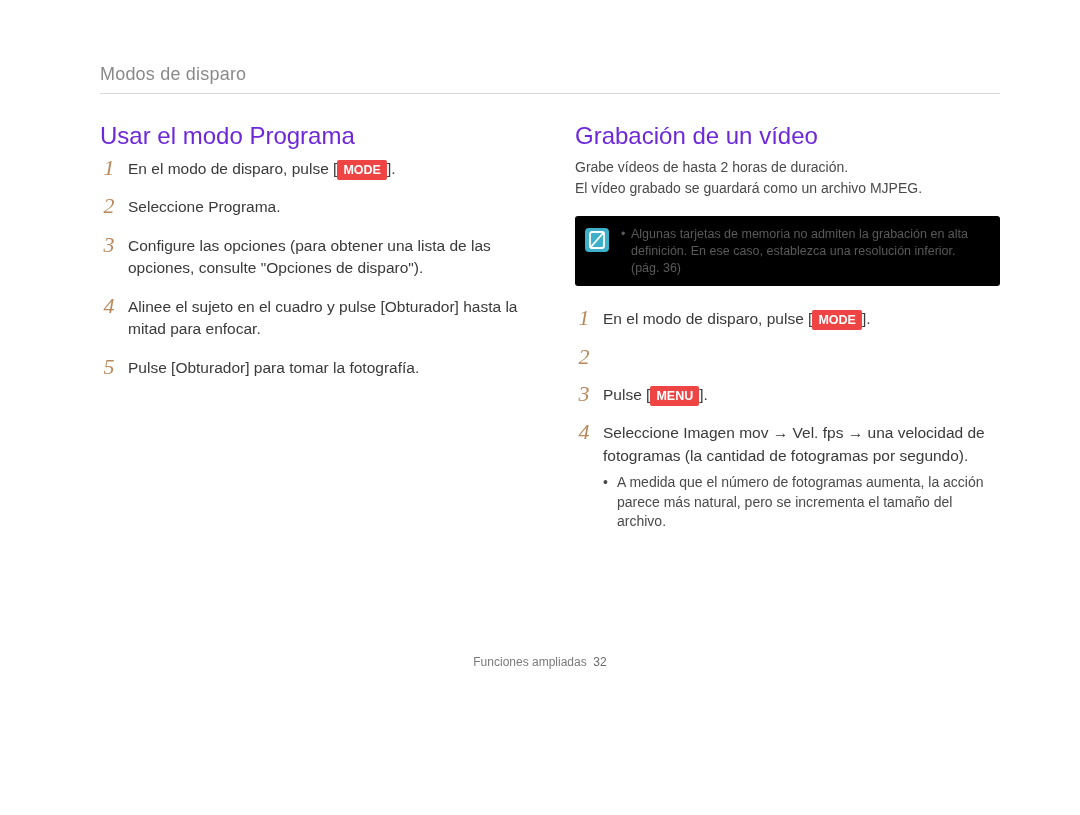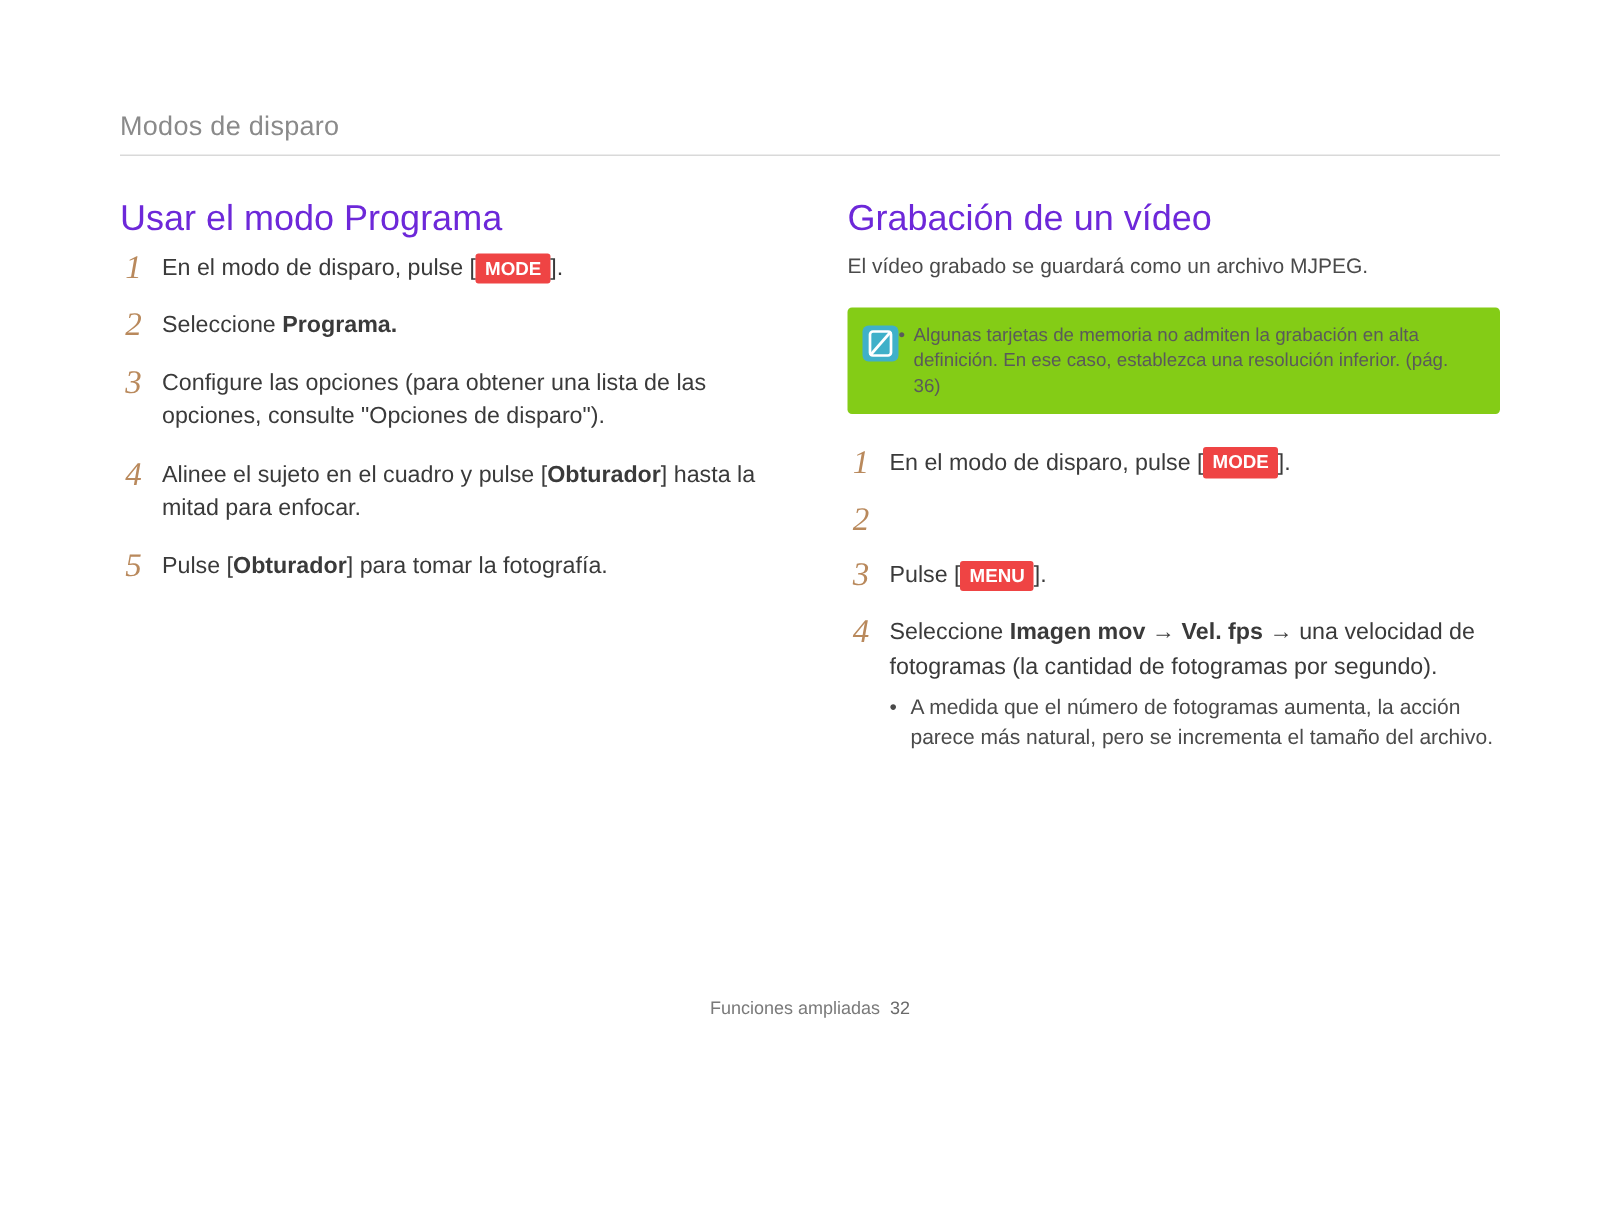--- a/index.html
+++ b/index.html
@@ -1,22 +1,21 @@
 <!DOCTYPE html>
 <html><head>
 <meta charset="utf-8">
 <style>
   * { box-sizing: border-box; margin: 0; padding: 0; }
   html, body { width: 1080px; height: 815px; background: #fff; font-family: Arial, Helvetica, sans-serif; color: #3a3a3a; }
   .page {
     width: 1080px;
     height: 714px;
-    padding: 64px 80px 40px 80px;
-    position: relative;
-    margin-top: 10px;
+    padding: 64px 80px 40px 100px;
+    position: relative;
   }
   .breadcrumb {
     font-size: 18px;
     font-weight: 300;
     color: #8a8a8a;
     letter-spacing: 0.2px;
     border-bottom: 1px solid #d9d9d9;
     padding-bottom: 8px;
     margin-bottom: 28px;
   }
@@ -60,21 +59,21 @@
     width: 18px;
     flex: 0 0 18px;
     text-align: center;
     margin-top: -1px;
   }
   .step-body {
     font-size: 15.5px;
     line-height: 1.45;
     color: #3a3a3a;
   }
-  .step-body .bold { font-weight: 700; }
+  .step-body .bold { font-weight: 400; }
   .step-body .btn {
     display: inline-block;
     vertical-align: baseline;
   }
   .btn-box {
     background: #ef4444;
     color: #fff;
     font-size: 12.5px;
     font-weight: 700;
     padding: 2px 6px;
@@ -97,21 +96,22 @@
   }
   .sub-bullets > li::before {
     content: "•";
     position: absolute;
     left: 0;
     top: 0;
   }
   .note-box {
     display: flex;
     align-items: flex-start;
-    background: #84cc16;
+    gap: 12px;
+    background: #000000;
     border-radius: 3px;
     padding: 10px 14px 10px 10px;
     margin: 6px 0 22px 0;
   }
   .note-icon {
     width: 24px;
     height: 24px;
     flex: 0 0 24px;
     border-radius: 4px;
     background: #3fb0c9;
@@ -185,20 +185,21 @@
           <span class="step-num">5</span>
           <span class="step-body">
             <span>Pulse [</span><span class="bold">Obturador</span><span>] para tomar la fotografía.</span>
           </span>
         </li>
       </ol>
     </div>
 
     <div class="col">
       <h2 class="section-title">Grabación de un vídeo</h2>
+      <p class="intro" style="margin-bottom:2px;">Grabe vídeos de hasta 2 horas de duración.</p>
       <p class="intro">El vídeo grabado se guardará como un archivo MJPEG.</p>
 
       <div class="note-box">
         <span class="note-icon">
           <svg viewBox="0 0 24 24">
               <g fill="none" stroke="#fff" stroke-width="1.8">
                 <rect x="5" y="4" width="14" height="16" rx="2"></rect>
                 <line x1="5" y1="20" x2="19" y2="4"></line>
               </g>
             </svg>

